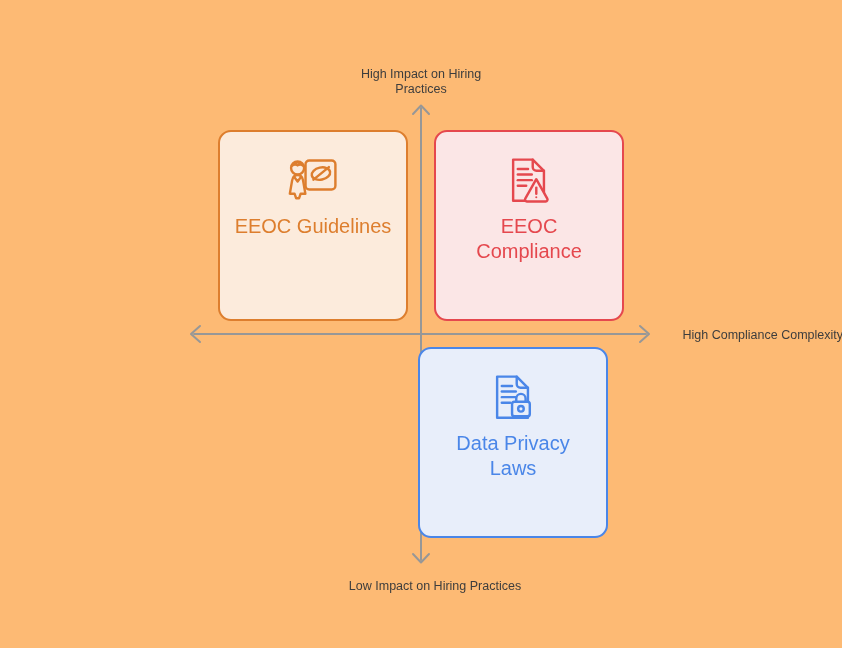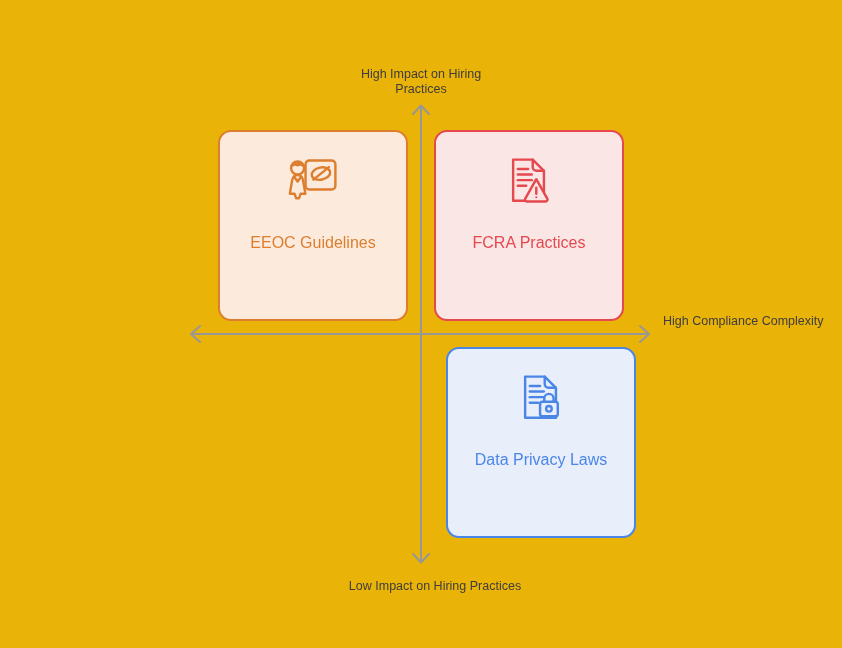--- a/index.html
+++ b/index.html
@@ -1,57 +1,57 @@
 <!DOCTYPE html>
 <html><head>
 <meta charset="utf-8">
 <style>
   html,body{margin:0;padding:0;background:#ffffff;}
   #canvas{
     position:relative;
     width:842px;height:648px;
-    background:#eab308;
+    background:#fdba74;
     font-family:"Liberation Sans","DejaVu Sans",sans-serif;
     overflow:hidden;
   }
   .axis-label{
     position:absolute;
     font-size:12.5px;
     line-height:15px;
     color:#3d3d3d;
   }
   .axis-top{left:350px;top:67px;width:142px;text-align:center;}
   .axis-bottom{left:325px;top:579px;width:220px;text-align:center;}
   .axis-left{left:30px;top:327px;width:150px;text-align:right;}
-  .axis-right{left:663px;top:314px;width:180px;text-align:left;}
+  .axis-right{left:663px;top:328px;width:180px;text-align:right;}
   .axes-svg{position:absolute;left:0;top:0;}
   .qcard{
     position:absolute;
     width:190px;height:191px;
     border-radius:13px;
     box-sizing:border-box;
     border:2px solid;
     display:flex;flex-direction:column;align-items:center;
     padding-top:22px;
   }
   .qcard .icon{width:56px;height:56px;}
   .qcard .qtitle{
-    margin-top:20px;
-    font-size:16px;
+    margin-top:4px;
+    font-size:20px;
     line-height:25px;
     text-align:center;
     max-width:164px;
   }
   .q-tl{left:218px;top:130px;border-color:#dd7e2e;background:#fcebdc;}
   .q-tl .qtitle{color:#dd7e2e;}
   .q-tr{left:434px;top:130px;border-color:#e5484e;background:#fbe6e6;}
   .q-tr .qtitle{color:#e5484e;}
   .q-bl{left:218px;top:347px;border-color:#d5c21d;background:#fbf6d8;}
   .q-bl .qtitle{color:#d5c21d;}
-  .q-br{left:446px;top:347px;border-color:#4a86e8;background:#e8eefa;}
+  .q-br{left:418px;top:347px;border-color:#4a86e8;background:#e8eefa;}
   .q-br .qtitle{color:#4a86e8;}
   .icon svg{display:block;}
 </style>
 </head>
 <body>
 
 <div id="canvas">
 
   <svg class="axes-svg" width="842" height="648" viewBox="0 0 842 648" fill="none" stroke="#979797" stroke-width="2" stroke-linecap="round" stroke-linejoin="round">
     <line x1="421" y1="108" x2="421" y2="560"></line>
@@ -88,21 +88,21 @@
         <path d="M34,6 V14 a4,4 0 0 0 4,4 H46"></path>
         <line x1="18" y1="16" x2="29" y2="16"></line>
         <line x1="18" y1="22" x2="33" y2="22"></line>
         <line x1="18" y1="28" x2="33" y2="28"></line>
         <line x1="18" y1="34" x2="27" y2="34"></line>
         <path d="M37.8,27 L49.6,47.8 a2,2 0 0 1 -1.7,3 H27.7 a2,2 0 0 1 -1.7,-3 Z" fill="#fbe6e6"></path>
         <line x1="37.8" y1="36" x2="37.8" y2="42.5"></line>
         <circle cx="37.8" cy="46.4" r="1.1" fill="#e5484e" stroke="none"></circle>
       </svg>
     </span>
-    <div class="qtitle">FCRA Practices</div>
+    <div class="qtitle">EEOC Compliance</div>
   </div>
 
 
   <div class="qcard q-br">
     <span class="icon">
       <svg width="56" height="56" viewBox="0 0 60 60" fill="none" stroke="#4a86e8" stroke-width="2.6" stroke-linecap="round" stroke-linejoin="round">
         <path d="M13,6 H34 L46,18 V50 H13 Z"></path>
         <path d="M34,6 V14 a4,4 0 0 0 4,4 H46"></path>
         <line x1="18" y1="16" x2="29" y2="16"></line>
         <line x1="18" y1="22" x2="33" y2="22"></line>

